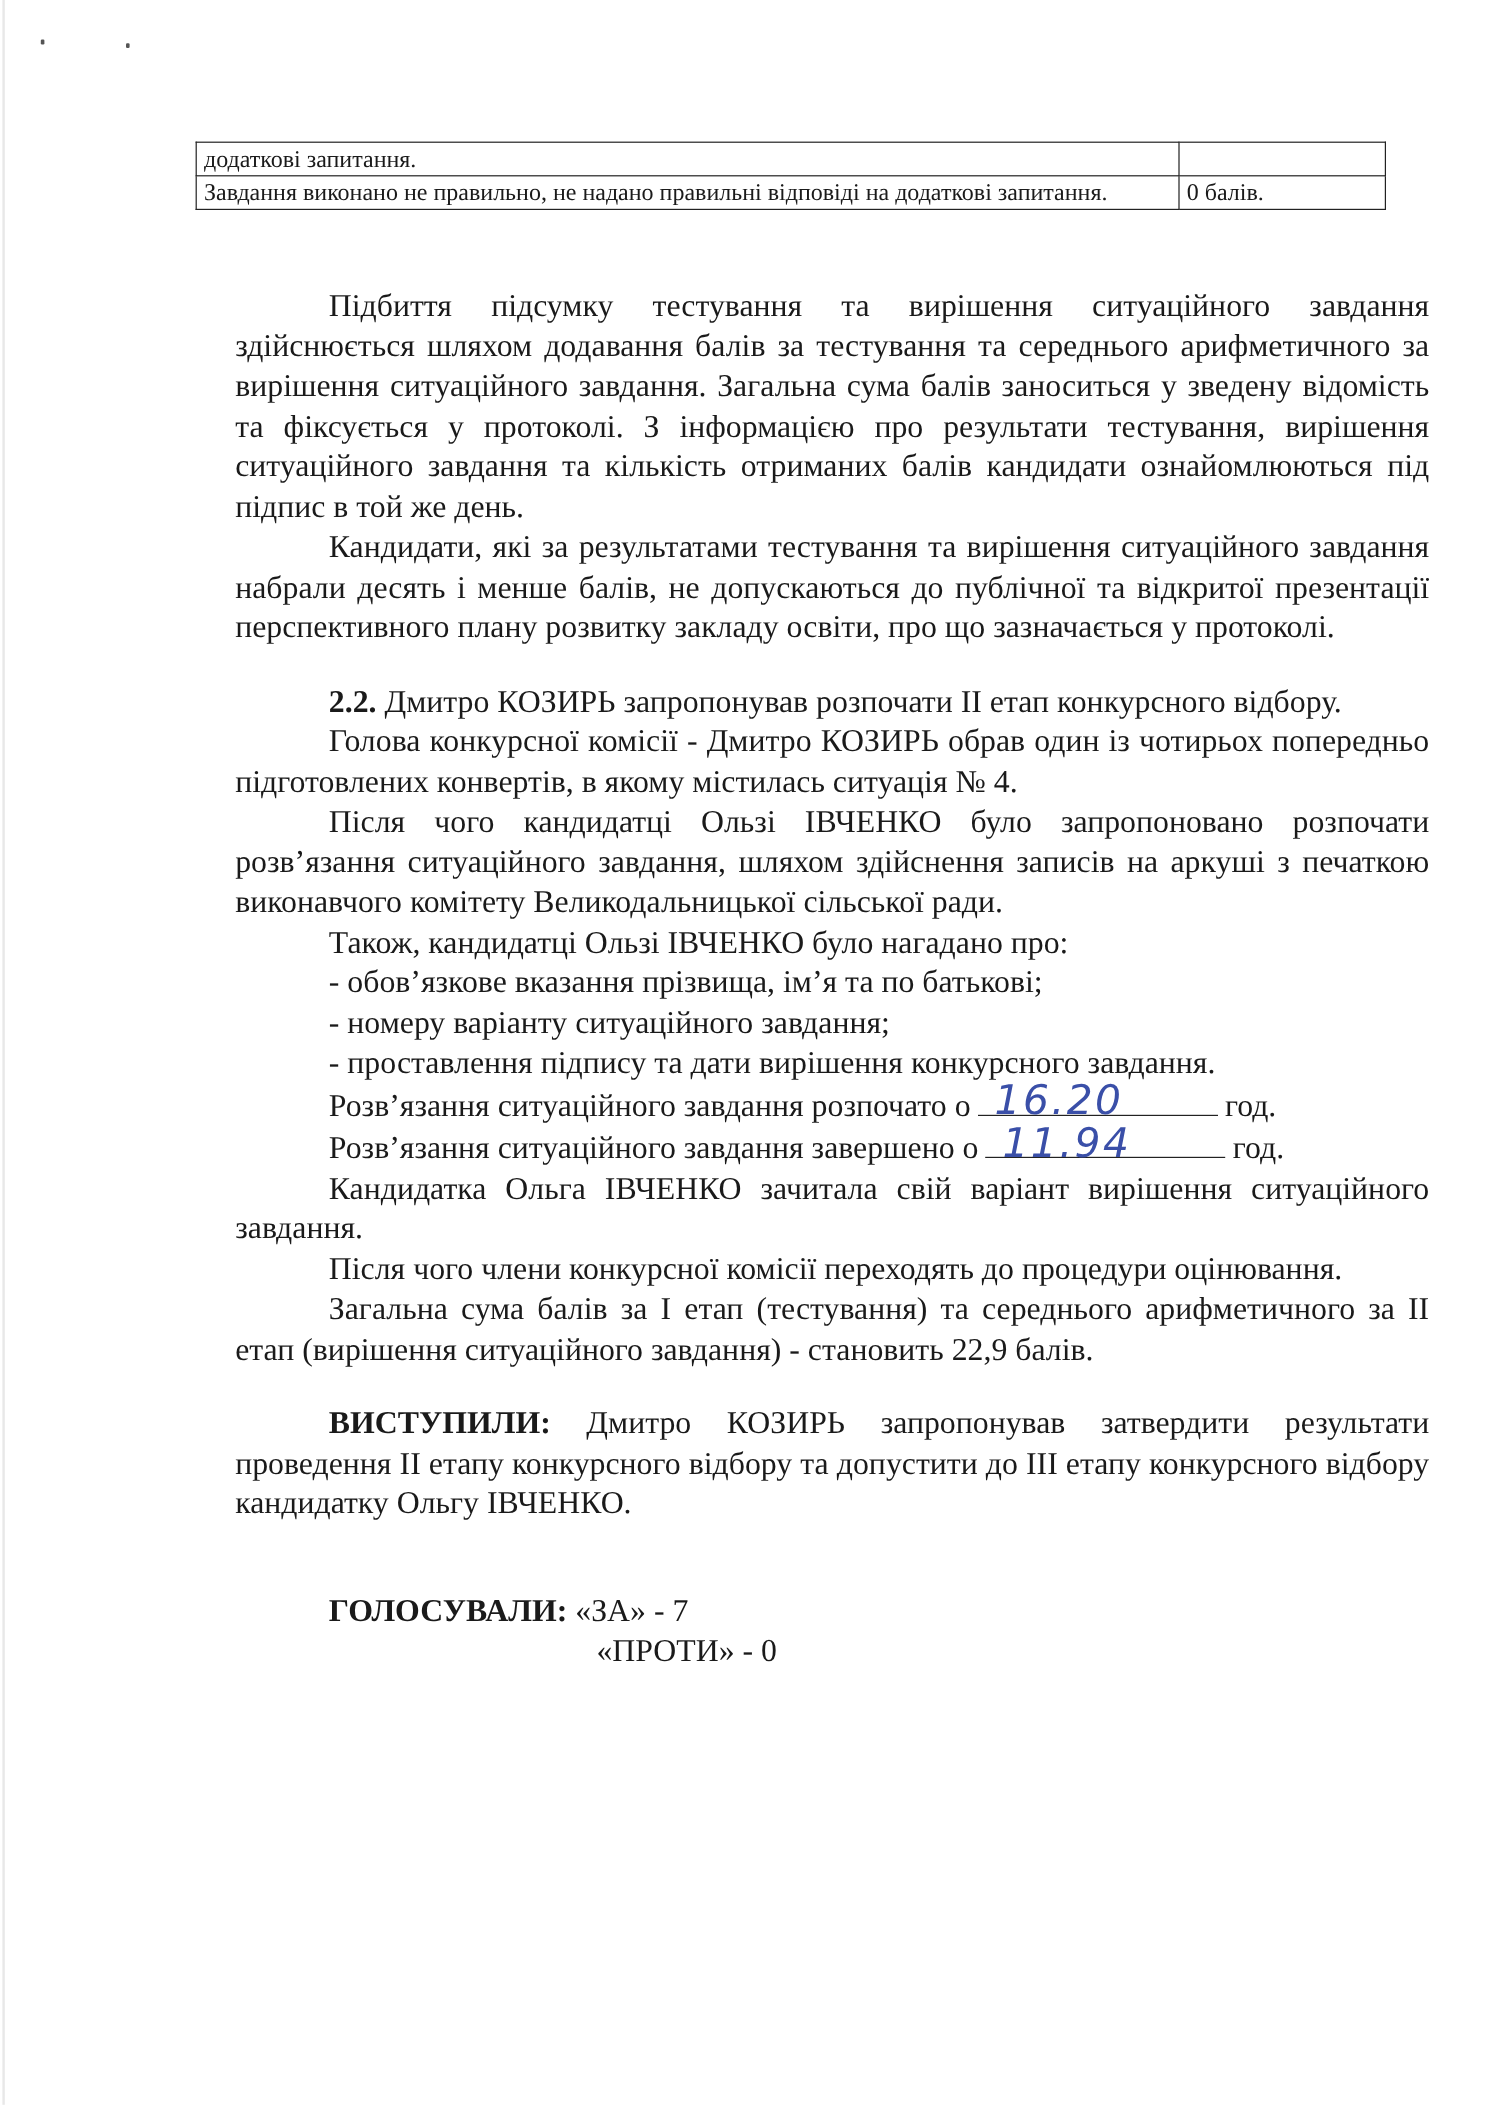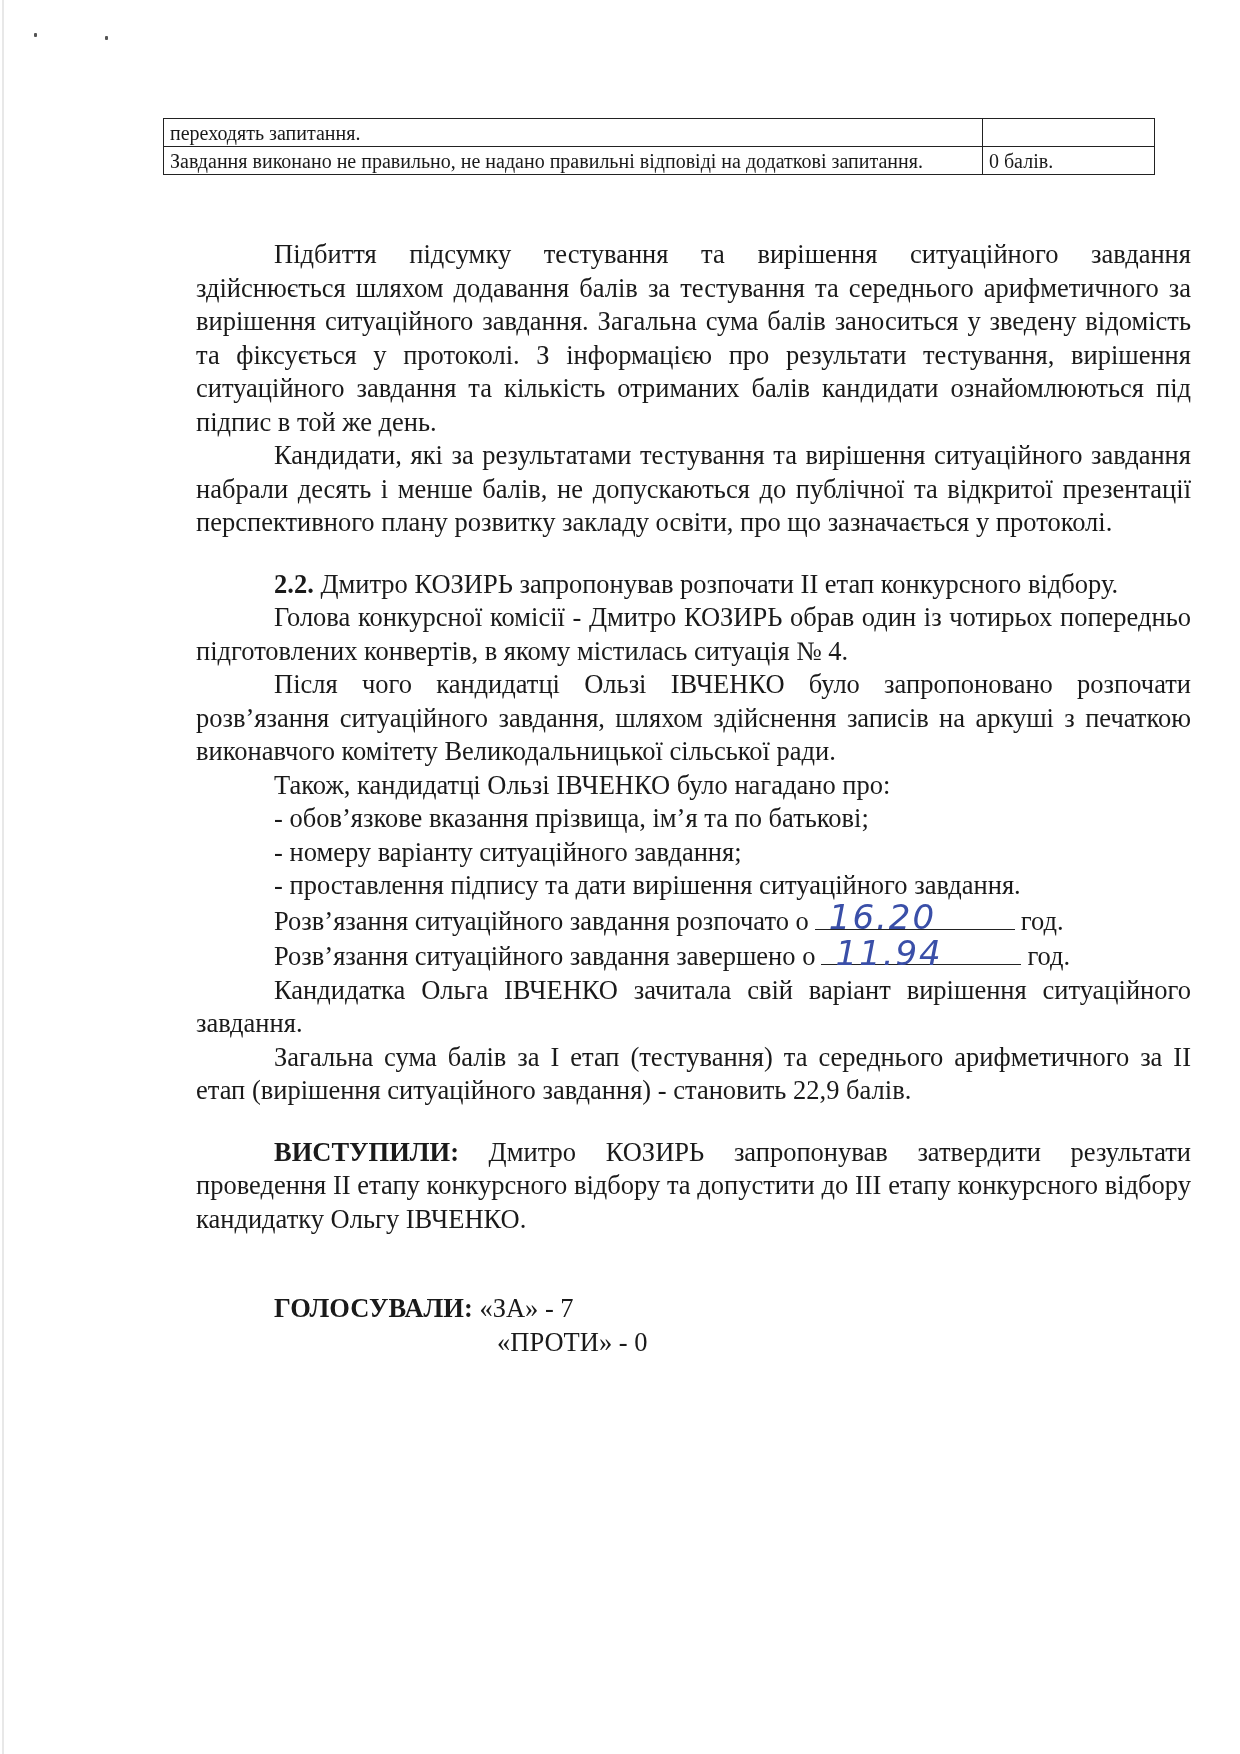--- a/index.html
+++ b/index.html
@@ -31,21 +31,21 @@
 </head>
 <body>
 
 <div class="scan-edge"></div>
 <div class="speck" style="left:34px;top:33px;"></div>
 <div class="speck" style="left:105px;top:36px;"></div>
 
 <table class="crit">
   <tbody>
       <tr>
-    <td class="desc">переходять запитання.</td>
+    <td class="desc">додаткові запитання.</td>
     <td class="score"></td>
   </tr>
   <tr>
     <td class="desc">Завдання виконано не правильно, не надано правильні відповіді на додаткові запитання.</td>
     <td class="score">0 балів.</td>
   </tr>
 </tbody>
   </table>
 
 <div class="body">
@@ -53,24 +53,25 @@
   <p class="ind">Кандидати, які за результатами тестування та вирішення ситуаційного завдання набрали десять і менше балів, не допускаються до публічної та відкритої презентації перспективного плану розвитку закладу освіти, про що зазначається у протоколі.</p>
 
   <div class="gap"></div>
 
   <p class="ind"><b>2.2.</b><span> Дмитро КОЗИРЬ запропонував розпочати II етап конкурсного відбору.</span></p>
   <p class="ind">Голова конкурсної комісії - Дмитро КОЗИРЬ обрав один із чотирьох попередньо підготовлених конвертів, в якому містилась ситуація № 4.</p>
   <p class="ind">Після чого кандидатці Ользі ІВЧЕНКО було запропоновано розпочати розв’язання ситуаційного завдання, шляхом здійснення записів на аркуші з печаткою виконавчого комітету Великодальницької сільської ради.</p>
   <p class="li">Також, кандидатці Ользі ІВЧЕНКО було нагадано про:</p>
   <p class="li">- обов’язкове вказання прізвища, ім’я та по батькові;</p>
   <p class="li">- номеру варіанту ситуаційного завдання;</p>
-  <p class="li">- проставлення підпису та дати вирішення ситуаційного завдання.</p>
+  <p class="li">- проставлення підпису та дати вирішення конкурсного завдання.</p>
   <p class="li"><span>Розв’язання ситуаційного завдання розпочато о</span><span class="fill"><span class="hand">16.20</span></span><span>год.</span></p>
   <p class="li"><span>Розв’язання ситуаційного завдання завершено о</span><span class="fill"><span class="hand">11.94</span></span><span>год.</span></p>
   <p class="ind">Кандидатка Ольга ІВЧЕНКО зачитала свій варіант вирішення ситуаційного завдання.</p>
+  <p class="ind">Після чого члени конкурсної комісії переходять до процедури оцінювання.</p>
   <p class="ind">Загальна сума балів за I етап (тестування) та середнього арифметичного за II етап (вирішення ситуаційного завдання) - становить 22,9 балів.</p>
 
   <div class="gap"></div>
 
   <p class="ind"><b>ВИСТУПИЛИ:</b><span> Дмитро КОЗИРЬ запропонував затвердити результати проведення II етапу конкурсного відбору та допустити до III етапу конкурсного відбору кандидатку Ольгу ІВЧЕНКО.</span></p>
 
   <div class="gap"></div>
 
 
   <div class="gap"></div>

